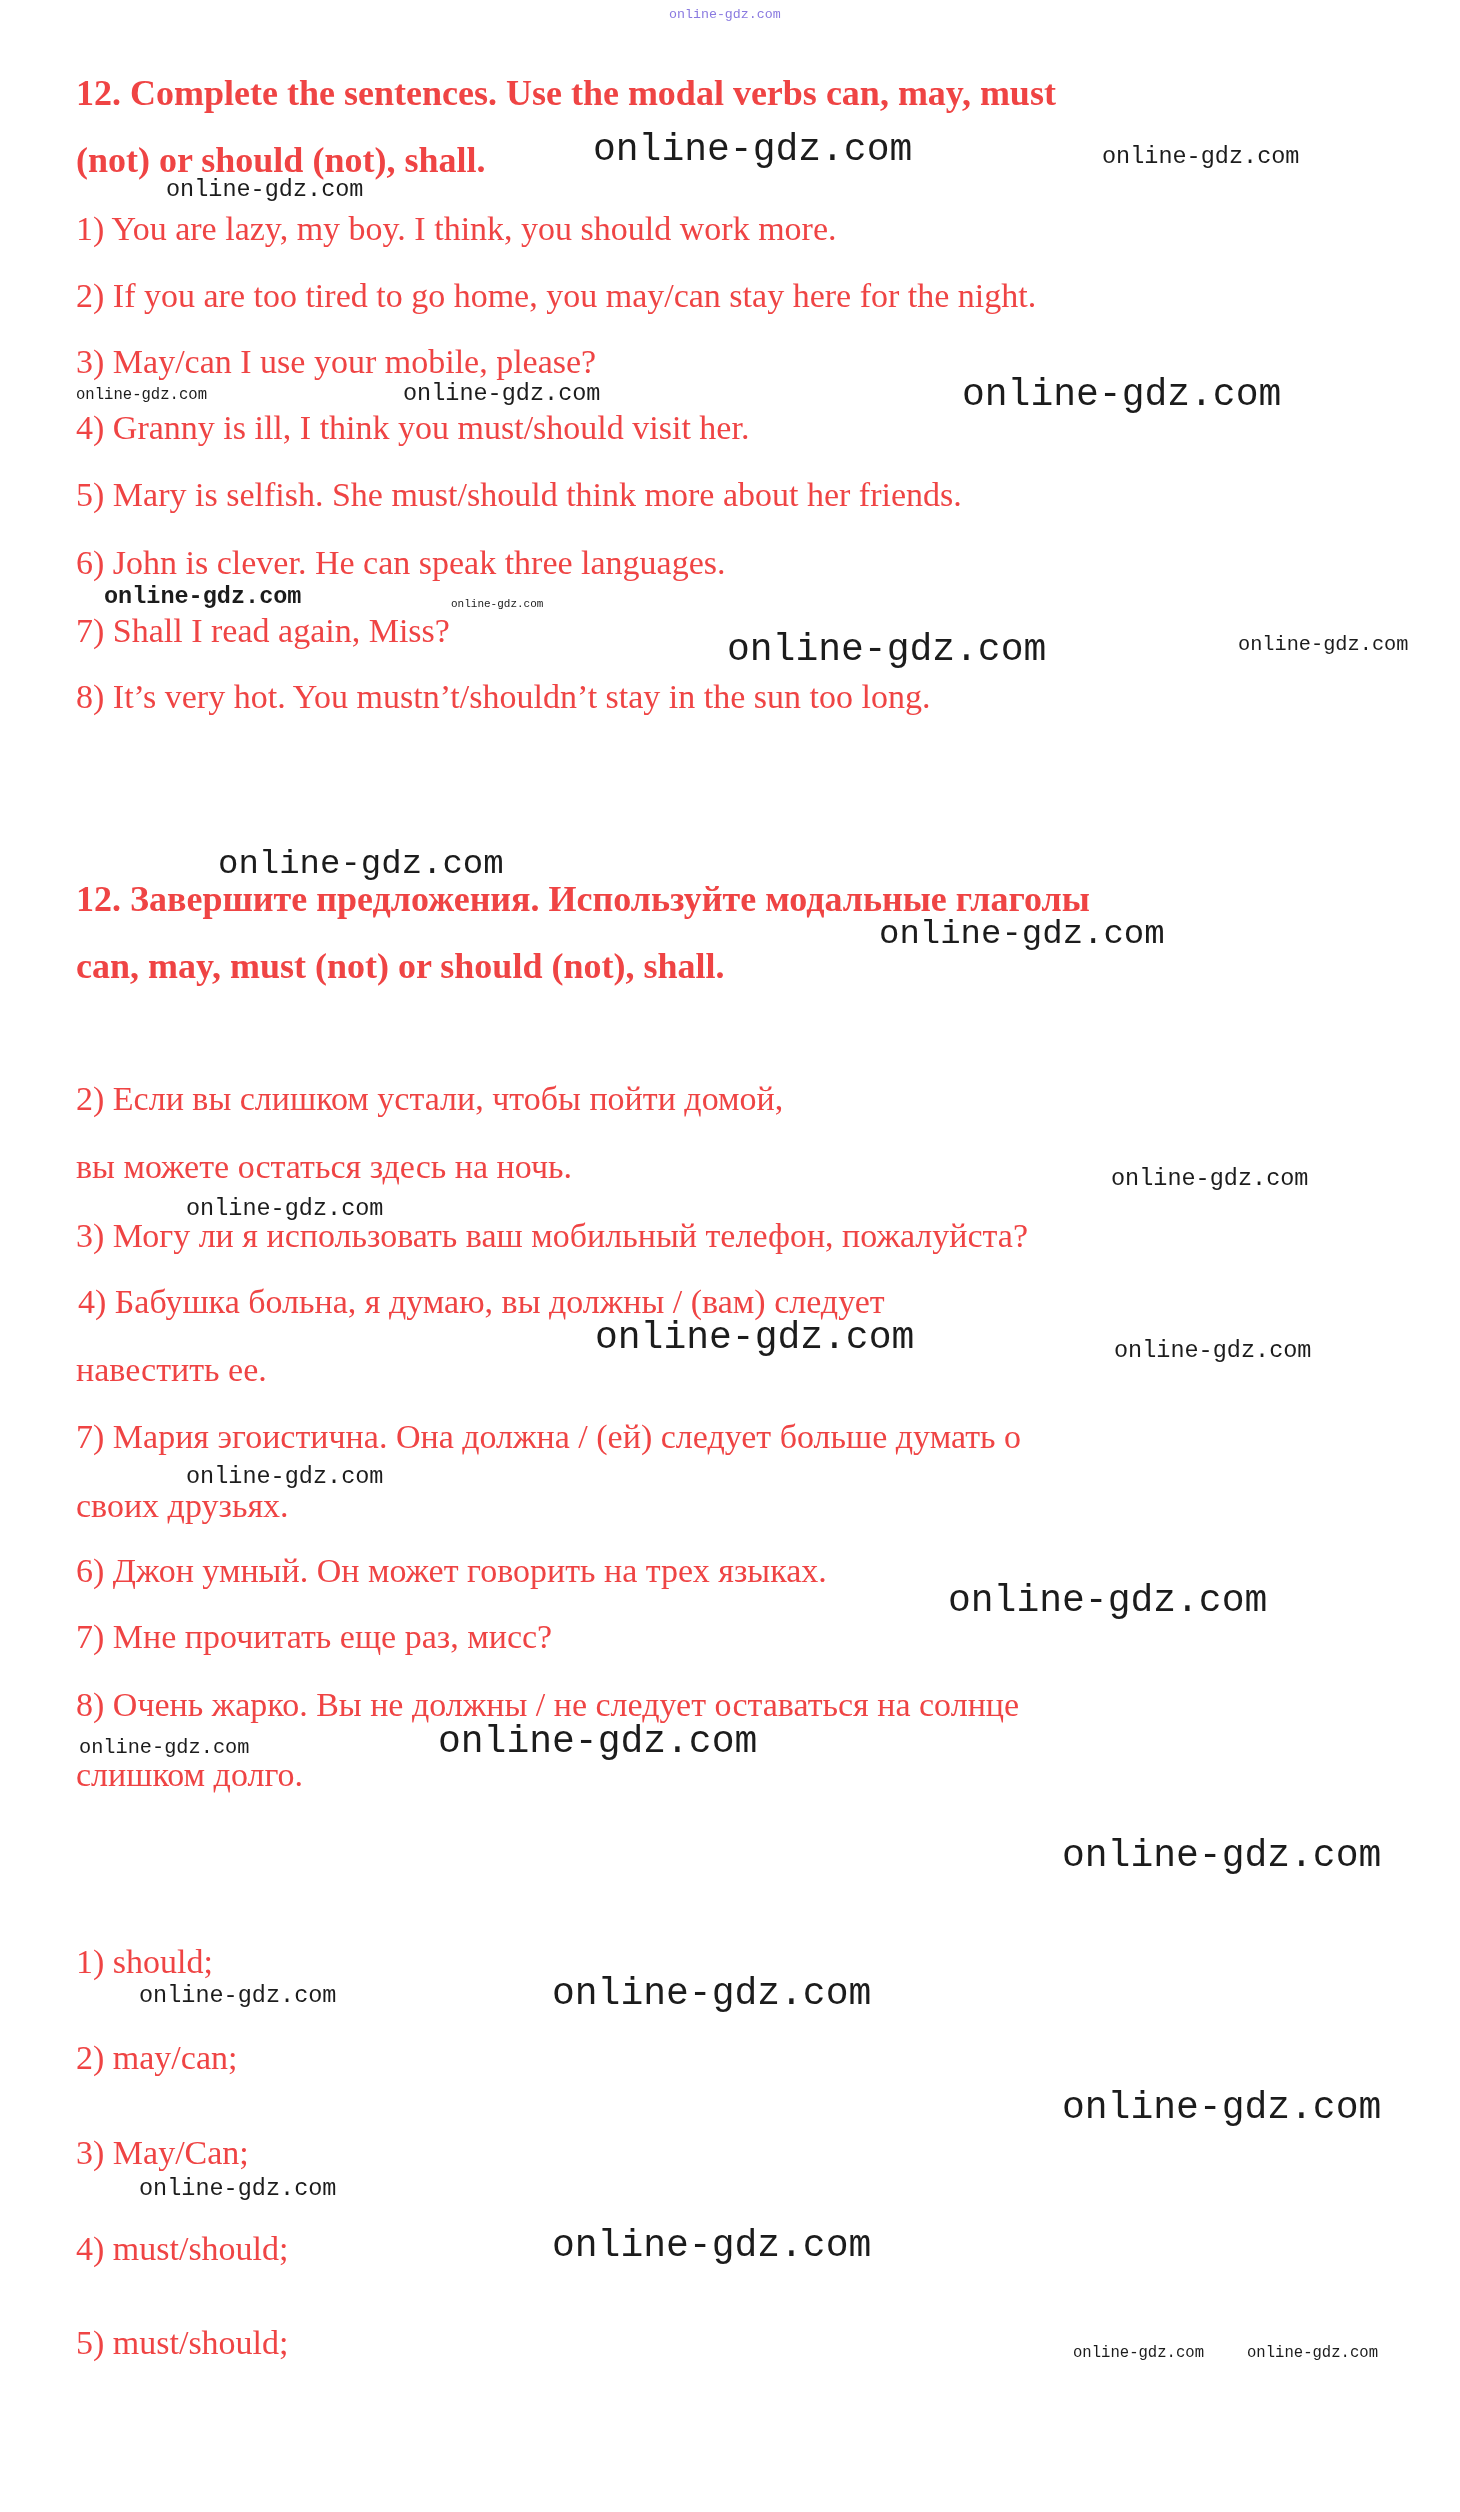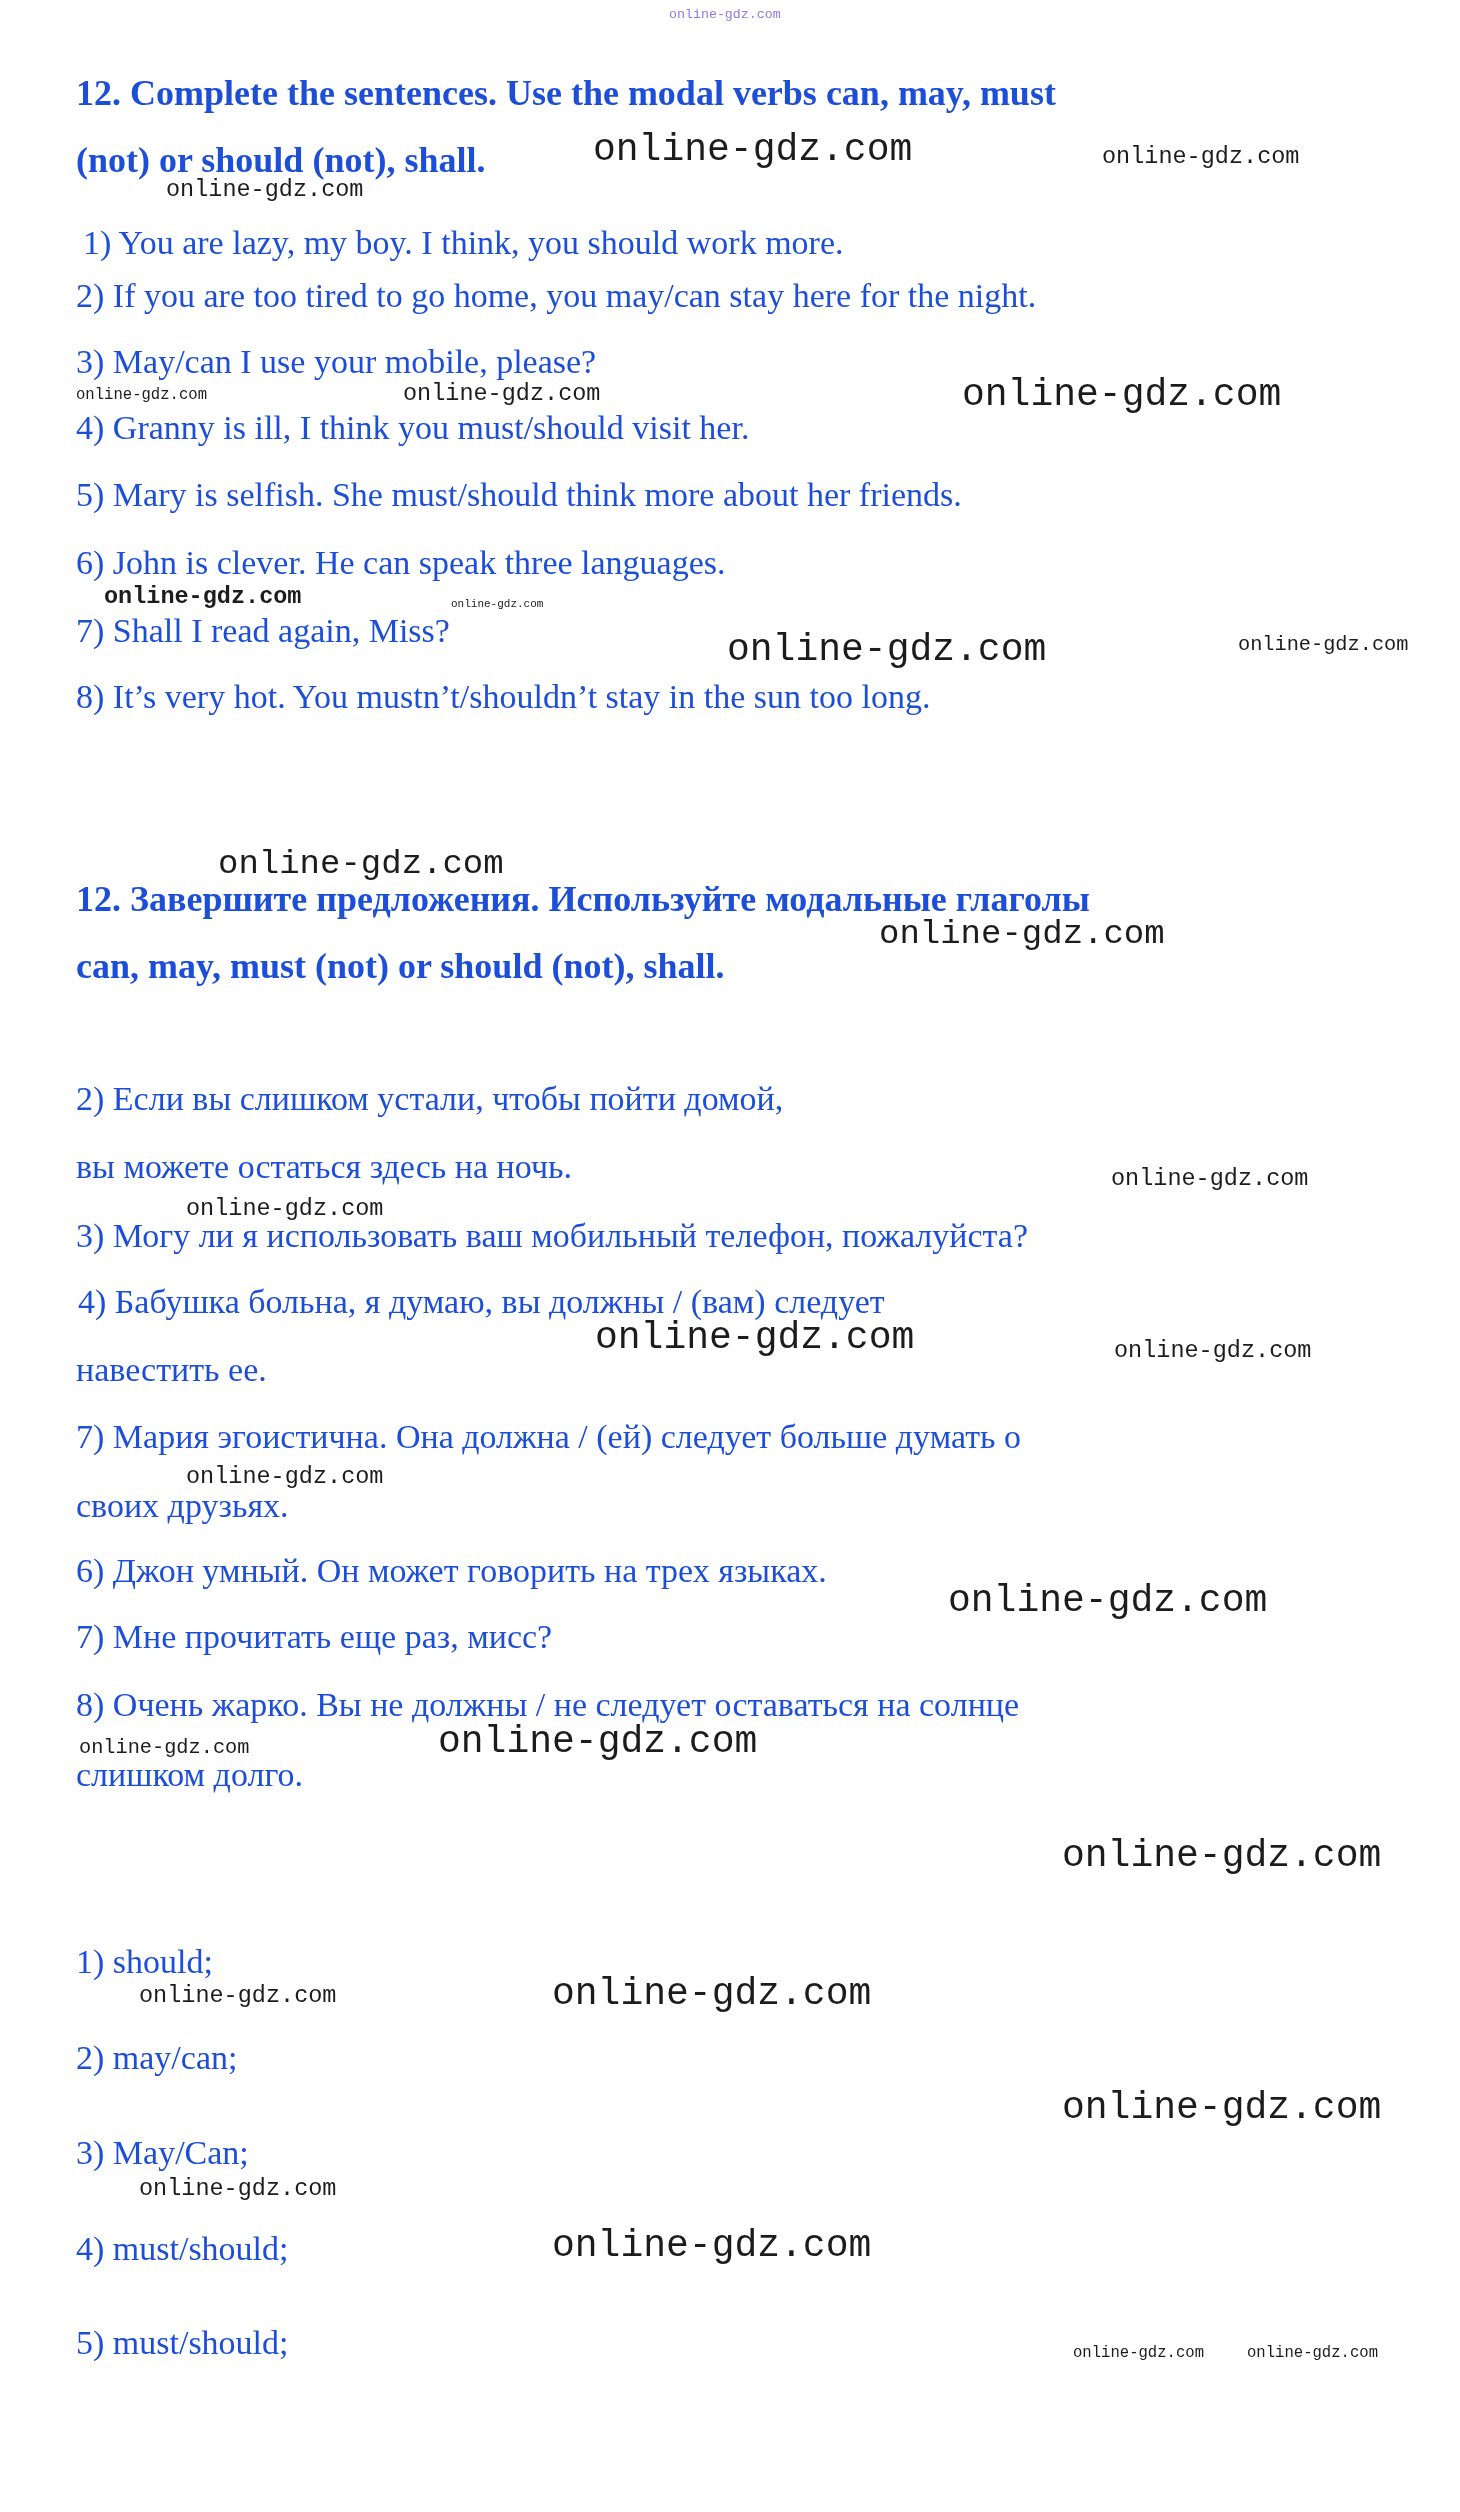--- a/index.html
+++ b/index.html
@@ -11,21 +11,21 @@
     position: relative;
     width: 1461px;
     height: 2512px;
     background: #ffffff;
     overflow: hidden;
     font-family: "Liberation Serif", serif;
   }
   .line {
     position: absolute;
     white-space: nowrap;
-    color: #1d4ed8;
+    color: #ef4444;
     font-size: 34px;
     line-height: 1.1;
   }
   .title {
     font-weight: bold;
     font-size: 36px;
   }
   .wm {
     position: absolute;
     white-space: nowrap;
@@ -48,21 +48,21 @@
 <div id="page">
 
   <div class="wm wm-top" style="left:669px; top:7.8px;">online-gdz.com</div>
 
   <div class="line title" style="left:76px; top:74px;">12. Complete the sentences. Use the modal verbs can, may, must</div>
   <div class="line title" style="left:76px; top:141px;">(not) or should (not), shall.</div>
   <div class="wm wm-xl" style="left:593px; top:131px;">online-gdz.com</div>
   <div class="wm wm-md" style="left:1102px; top:145px;">online-gdz.com</div>
   <div class="wm wm-md" style="left:166px; top:178px;">online-gdz.com</div>
 
-  <div class="line" style="left:76px; top:224px;margin-left:7px;">1) You are lazy, my boy. I think, you should work more.</div>
+  <div class="line" style="left:76px; top:210px;">1) You are lazy, my boy. I think, you should work more.</div>
   <div class="line" style="left:76px; top:277px;">2) If you are too tired to go home, you may/can stay here for the night.</div>
   <div class="line" style="left:76px; top:343px;">3) May/can I use your mobile, please?</div>
 
   <div class="wm wm-xs" style="left:76px; top:388px;">online-gdz.com</div>
   <div class="wm wm-md" style="left:403px; top:382px;">online-gdz.com</div>
   <div class="wm wm-xl" style="left:962px; top:376px;">online-gdz.com</div>
 
   <div class="line" style="left:76px; top:409px;">4) Granny is ill, I think you must/should visit her.</div>
   <div class="line" style="left:76px; top:476px;">5) Mary is selfish. She must/should think more about her friends.</div>
   <div class="line" style="left:76px; top:544px;">6) John is clever. He can speak three languages.</div>

